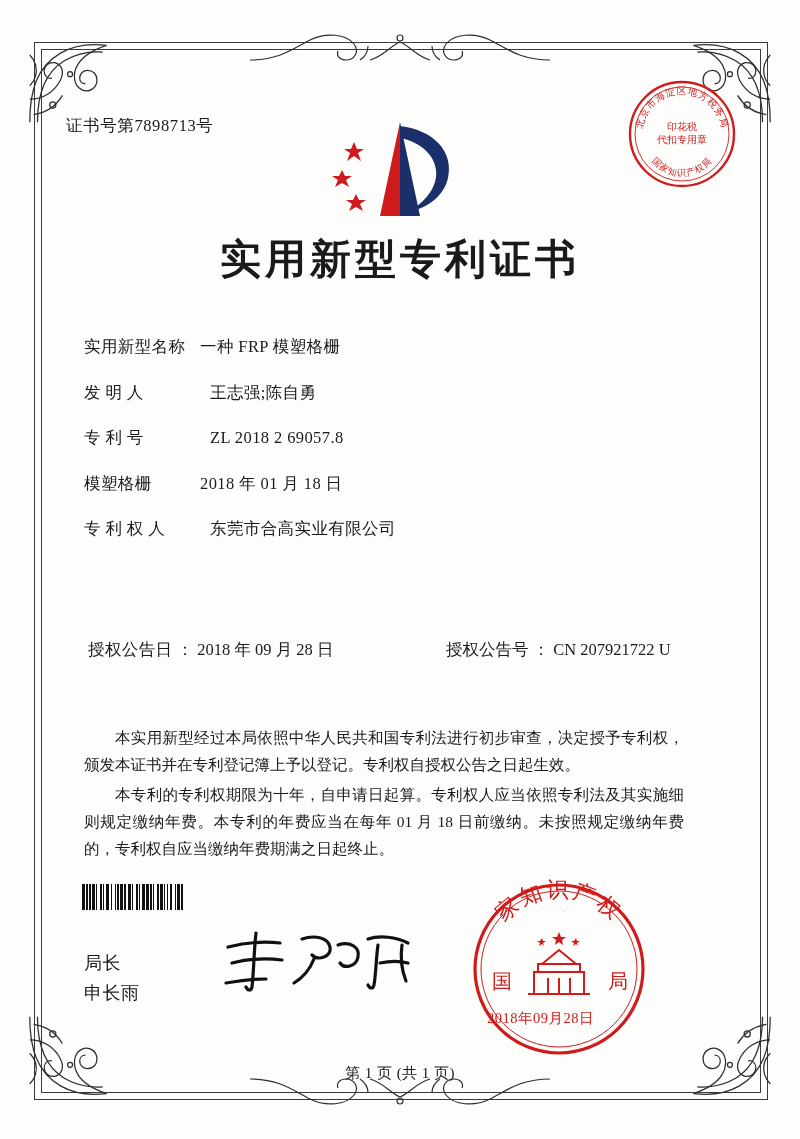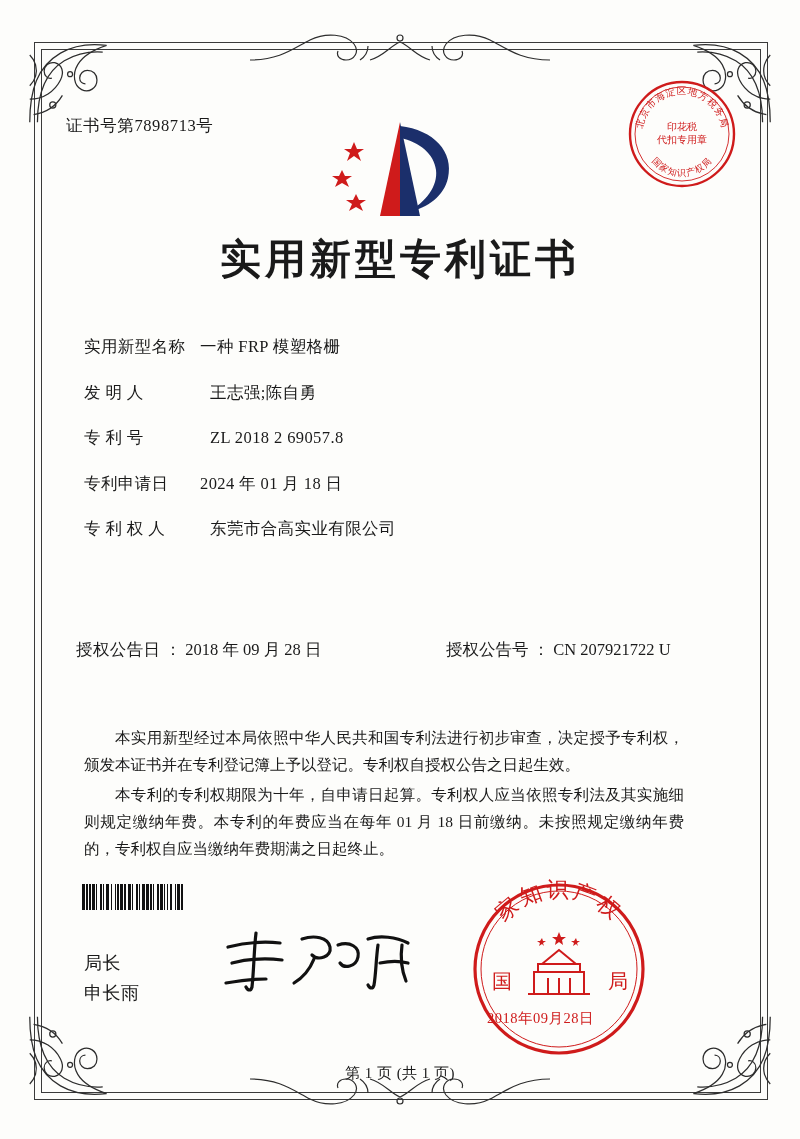--- a/index.html
+++ b/index.html
@@ -127,26 +127,25 @@
     flex: 0 0 116px;
     padding-right: 10px;
   }
   .field-value {
     flex: 1 1 auto;
     letter-spacing: 0.4px;
   }
 
   .pub-row {
     position: absolute;
-    left: 76px;
+    left: 88px;
     top: 639px;
     width: 600px;
     font-size: 16.5px;
     display: flex;
-    gap: 12px;
   }
   .pub-left { width: 300px; }
   .pub-left .lbl { letter-spacing: 0.4px; }
   .pub-right { flex: 1; padding-left: 58px; }
 
   
   .body-text {
     position: absolute;
     left: 84px;
     top: 724px;
@@ -338,22 +337,22 @@
     </div>
     <div class="field-row">
       <span class="field-label spread">发 明 人</span>
       <span class="field-value">王志强;陈自勇</span>
     </div>
     <div class="field-row">
       <span class="field-label spread">专 利 号</span>
       <span class="field-value">ZL 2018 2 69057.8</span>
     </div>
     <div class="field-row">
-      <span class="field-label">专利申请日</span>
-      <span class="field-value">2024 年 01 月 18 日</span>
+      <span class="field-label">模塑格栅</span>
+      <span class="field-value">2018 年 01 月 18 日</span>
     </div>
     <div class="field-row">
       <span class="field-label spread">专 利 权 人</span>
       <span class="field-value">东莞市合高实业有限公司</span>
     </div>
   </div>
 
   <div class="pub-row">
     <div class="pub-left">
       <span class="lbl">授权公告日</span>

